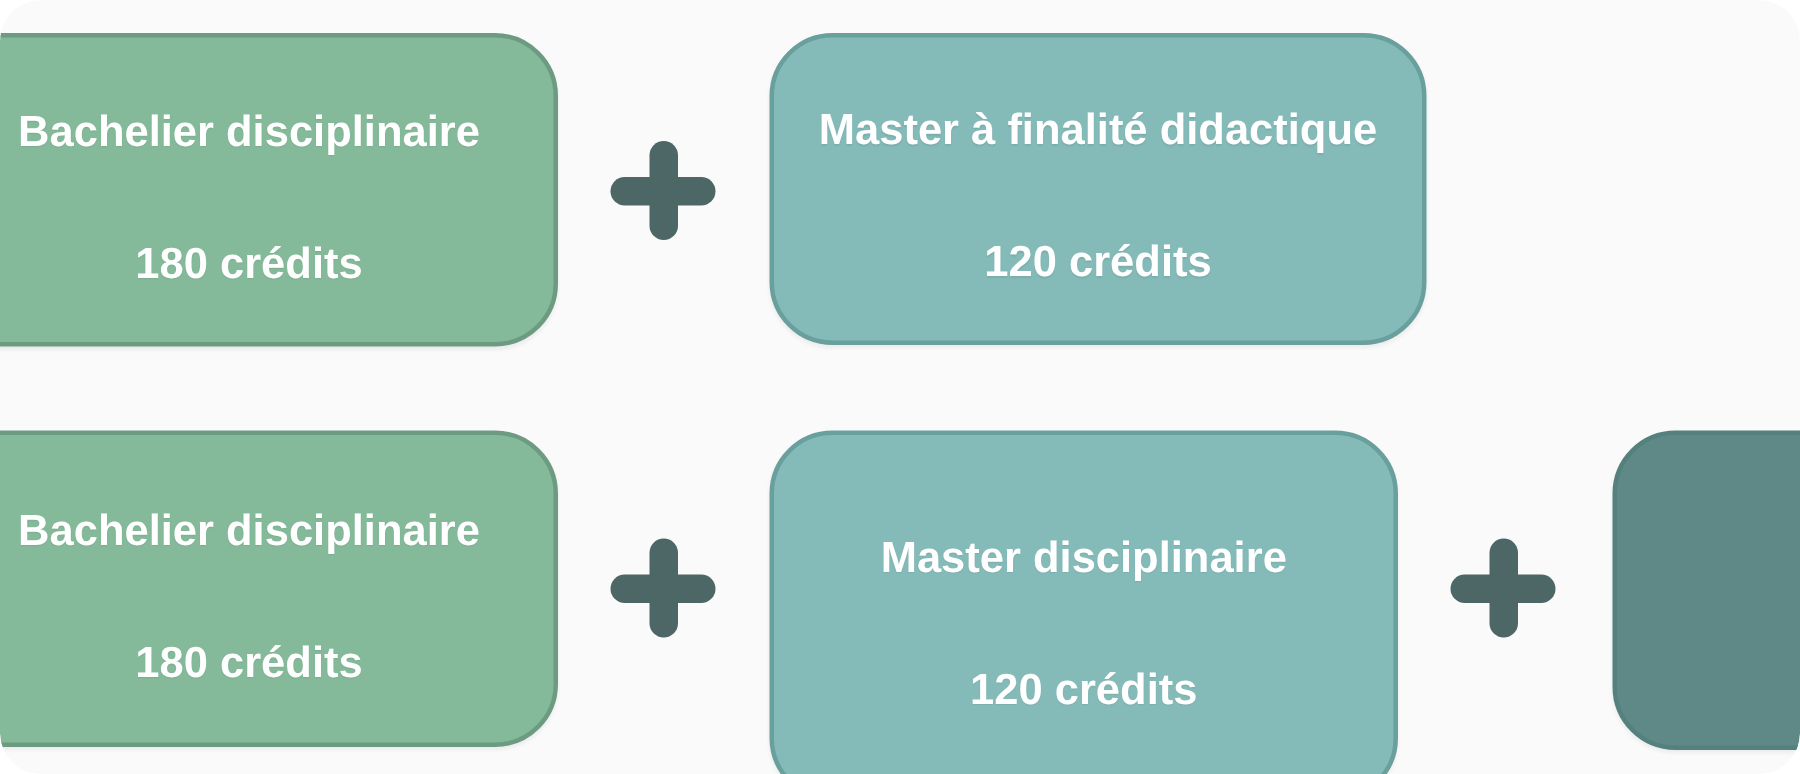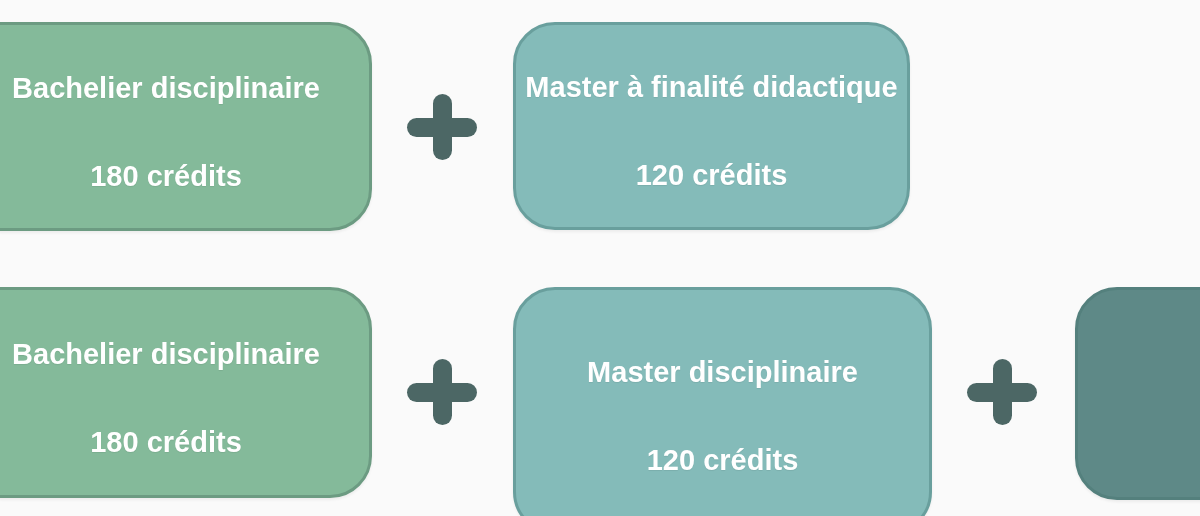--- a/index.html
+++ b/index.html
@@ -6,21 +6,21 @@
     --background: #fafafa;
     --green-fill: #84ba9a;
     --green-border: #6c9b82;
     --teal-fill: #84bbb9;
     --teal-border: #699f9d;
     --dark-fill: #5e8987;
     --dark-border: #54807d;
     --plus: #4c6765;
     --text: #ffffff;
   }
-  * { margin: 0; padding: 0; box-sizing: border-box; }
+  * { margin: 0; padding: 0; box-sizing: border-box; border-radius: 27px; }
   html, body {
     width: 1200px; height: 516px;
     font-family: "Liberation Sans", "DejaVu Sans", sans-serif;
   }
   .canvas {
     position: relative;
     width: 1200px; height: 516px;
     overflow: hidden;
     background: var(--background);
   }
@@ -43,21 +43,21 @@
   }
   .card-title, .card-credits {
     width: 100%;
     text-shadow: 0 1px 1px rgba(0,0,0,0.07);
   }
   .card.green  { background: var(--green-fill); border-color: var(--green-border); }
   .card.teal   { background: var(--teal-fill);  border-color: var(--teal-border);  }
   .card.dark   { background: var(--dark-fill);  border-color: var(--dark-border);  }
 
   #card-r1-bachelor { left: -40px;  top: 22px;  width: 412px; height: 209px; }
-  #card-r1-master   { left: 513px;  top: 22px;  width: 397px; height: 208px; align-items: flex-end; }
+  #card-r1-master   { left: 513px;  top: 22px;  width: 438px; height: 208px; align-items: flex-end; }
   #card-r2-bachelor { left: -40px;  top: 287px; width: 412px; height: 211px; }
   #card-r2-master   { left: 513px;  top: 287px; width: 419px; height: 247px; }
   #card-r2-next     { left: 1075px; top: 287px; width: 412px; height: 213px; }
 
   .plus { position: absolute; width: 70px; height: 70px; }
   .plus .bar { position: absolute; background: var(--plus); border-radius: 11px; }
   .plus .bar.h { left: 0; right: 0; top: 50%; height: 19px; margin-top: -9.5px; }
   .plus .bar.v { top: 2px; bottom: 2px; left: 50%; width: 19px; margin-left: -9.5px; }
   #plus-r1  { left: 407px; top: 92px; }
   #plus-r2a { left: 407px; top: 357px; }

